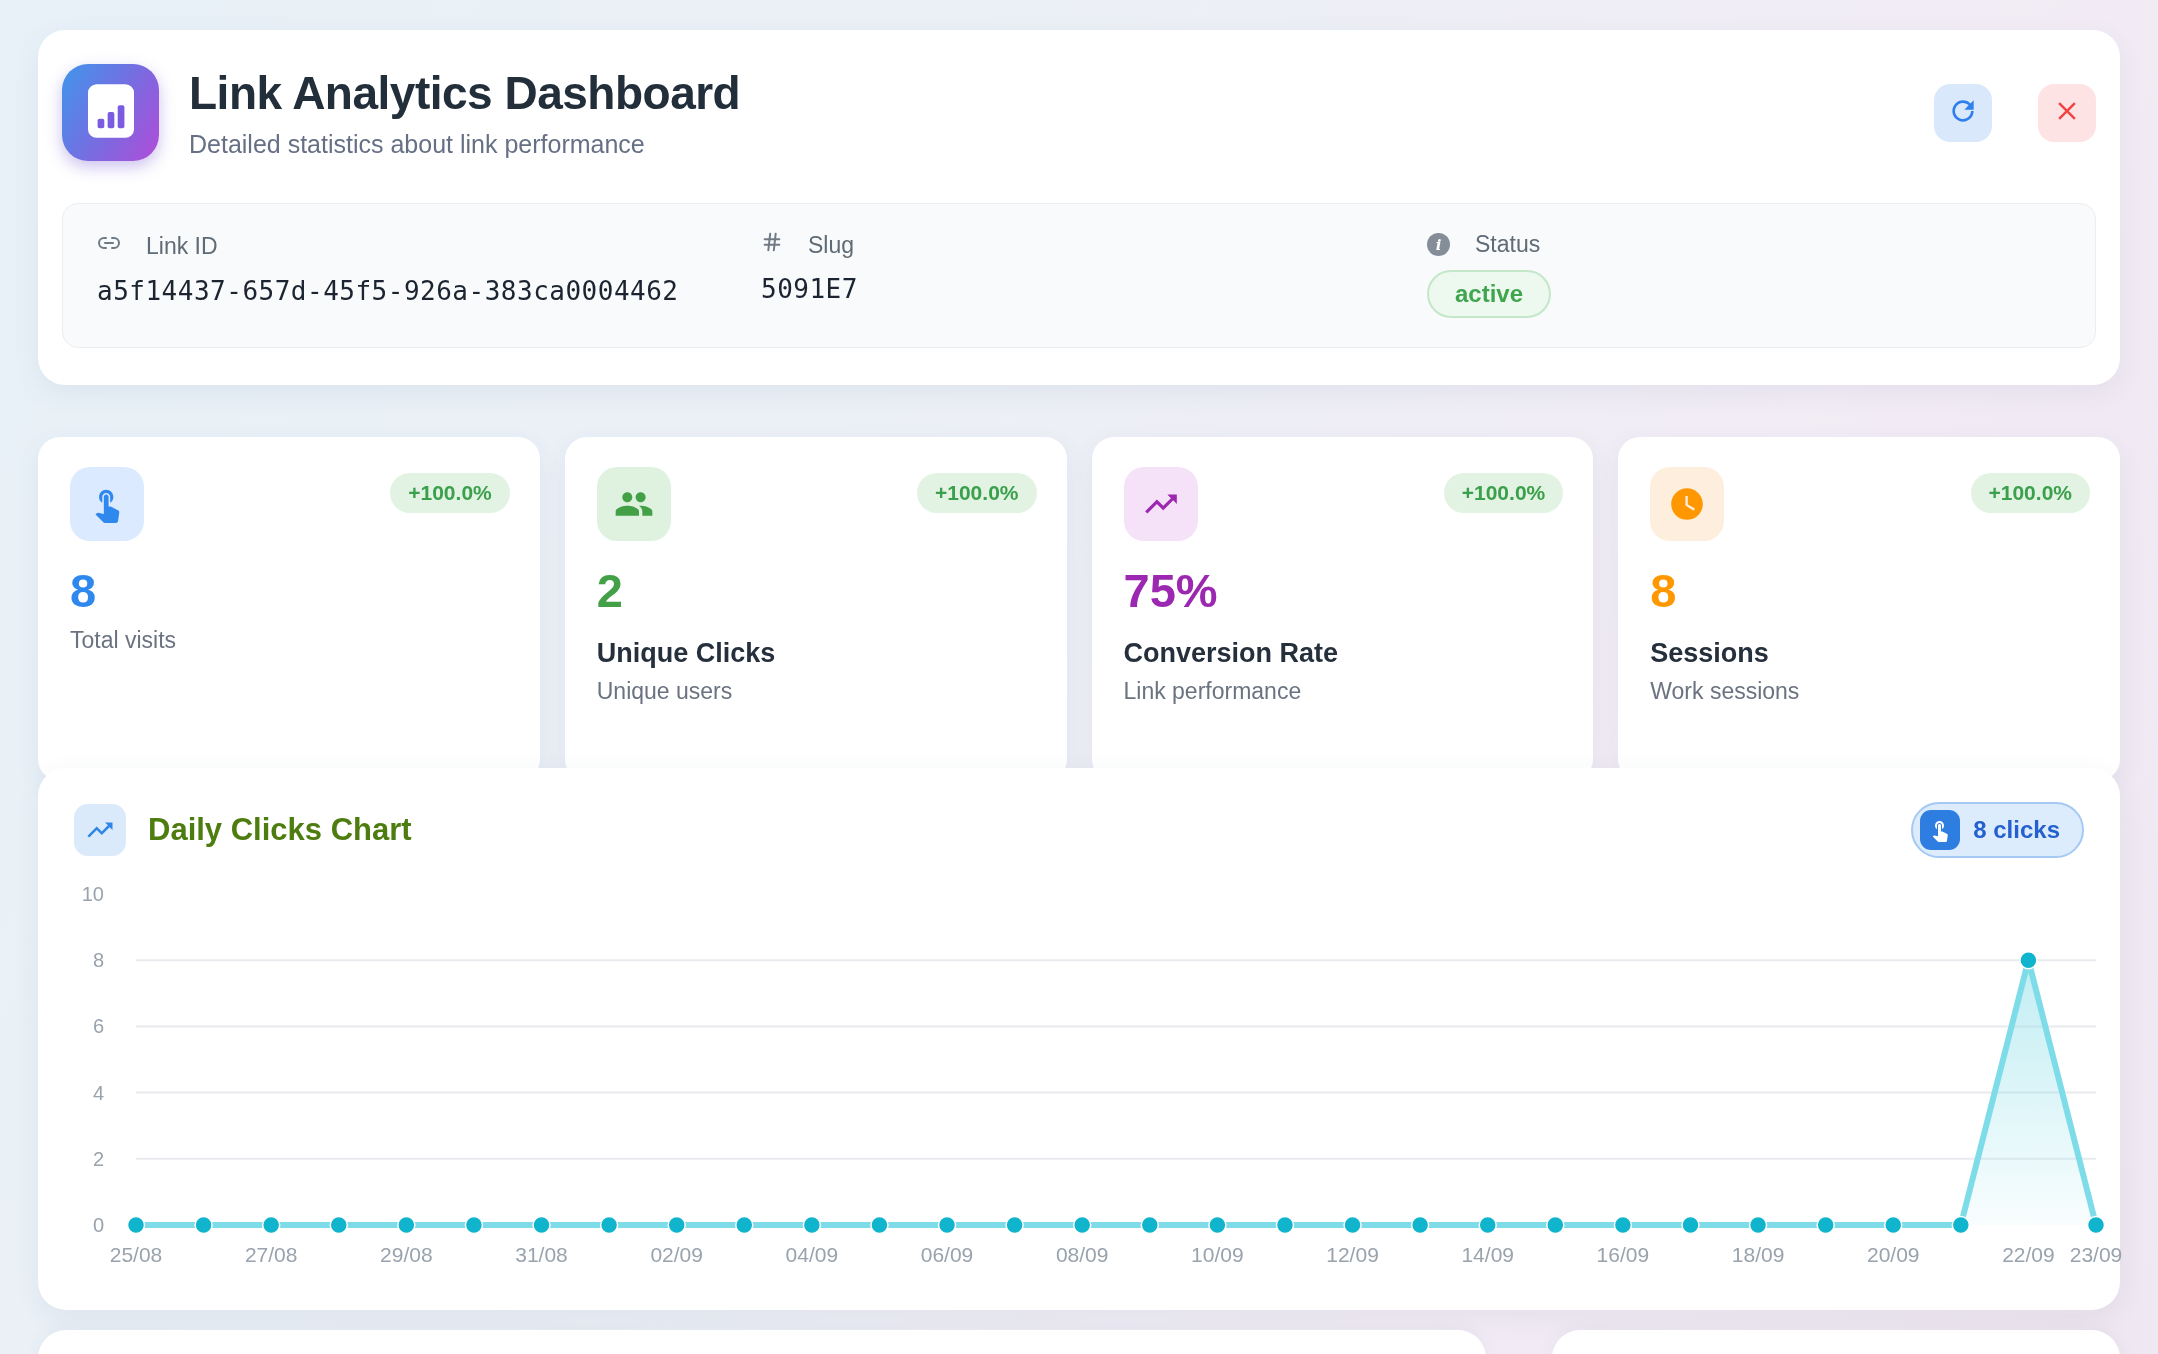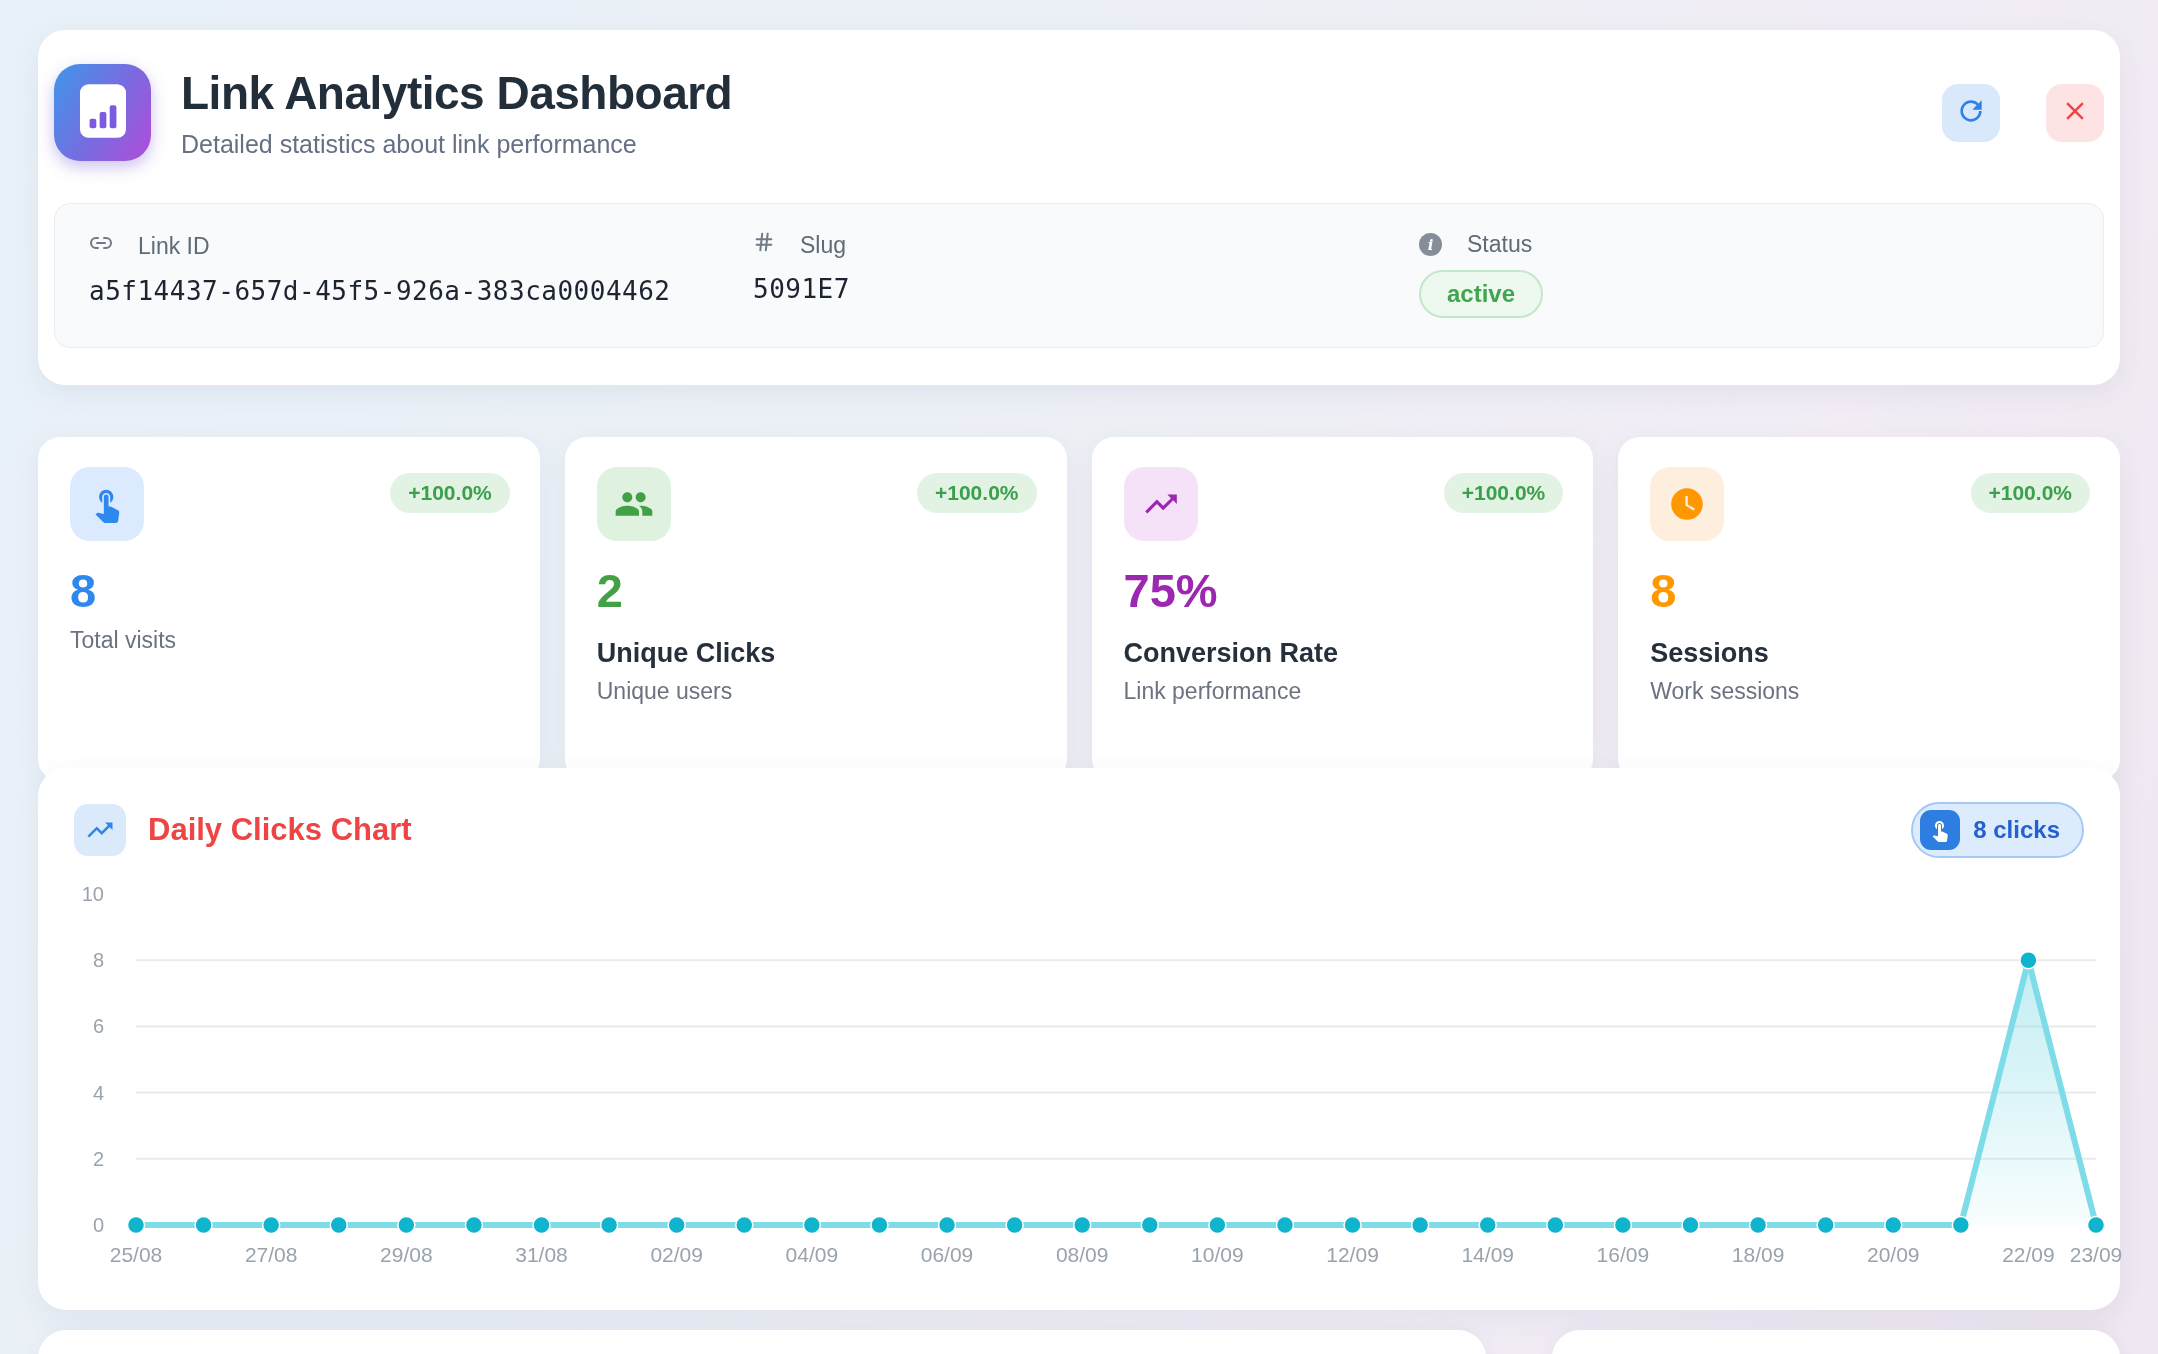--- a/index.html
+++ b/index.html
@@ -6,21 +6,21 @@
   html,body { width:2158px; height:1354px; overflow:hidden; }
   body {
     font-family:"Liberation Sans","DejaVu Sans",sans-serif;
     background:linear-gradient(115deg,#e8f1f8 0%,#ecf0f6 40%,#f2ecf5 72%,#efe7f1 100%);
     position:relative; color:#222e3a;
   }
   .col { position:absolute; left:38px; width:2082px; }
 
   
   .card { background:#ffffff; border-radius:28px; box-shadow:0 8px 28px rgba(40,70,110,0.07); }
-  .header-card { top:30px; height:355px; padding:34px 16px;border-radius:27px; }
+  .header-card { top:30px; height:355px; padding:34px 24px;border-radius:27px; }
   .header-row { display:flex; align-items:center; gap:30px; }
   .logo { width:97px; height:97px; border-radius:26px; flex:0 0 auto;
     background:linear-gradient(120deg,#3f96ec 0%,#7a6ae0 55%,#b14cd8 100%);
     display:flex; align-items:center; justify-content:center;
     box-shadow:0 6px 16px rgba(110,80,210,0.35); }
   .page-title { font-size:46px; font-weight:700; letter-spacing:-0.5px; color:#222e3a; }
   .page-subtitle { font-size:25px; color:#667085; margin-top:10px; }
   .hdr-spacer { flex:1; }
   .icon-btn { width:58px; height:58px; border-radius:16px; border:none; cursor:pointer;
     display:flex; align-items:center; justify-content:center; }
@@ -48,21 +48,21 @@
     font-size:21px; font-weight:700; padding:8px 18px; border-radius:999px; }
   .stat-value { margin-top:22px; font-size:47px; font-weight:700; }
   .stat-title { margin-top:20px; font-size:27px; font-weight:700; color:#25303c; }
   .stat-sub { margin-top:9px; font-size:23px; color:#6b7280; }
 
   
   .chart-card { top:768px; height:542px; padding:34px 36px; position:absolute; }
   .chart-head { display:flex; align-items:center; gap:22px; }
   .chart-tile { width:52px; height:52px; border-radius:14px; background:#daeafb;
     display:flex; align-items:center; justify-content:center; }
-  .chart-title { font-size:31px; font-weight:700; color:#ef4444; }
+  .chart-title { font-size:31px; font-weight:700; color:#4d7c0f; }
   .clicks-chip { margin-left:auto; display:flex; align-items:center; gap:13px;
     background:#ddecfc; border:2px solid #a3c9f4; border-radius:999px;
     padding:6px 22px 6px 7px; cursor:pointer; }
   .clicks-chip-tile { width:40px; height:40px; border-radius:11px; background:#2e7de0;
     display:flex; align-items:center; justify-content:center; }
   .clicks-chip-label { font-size:24px; font-weight:700; color:#2560cf; }
   #chart-svg { position:absolute; left:22px; top:102px; overflow:visible; }
   #chart-svg text { font-family:"Liberation Sans","DejaVu Sans",sans-serif; fill:#99a3ad; }
 
   

